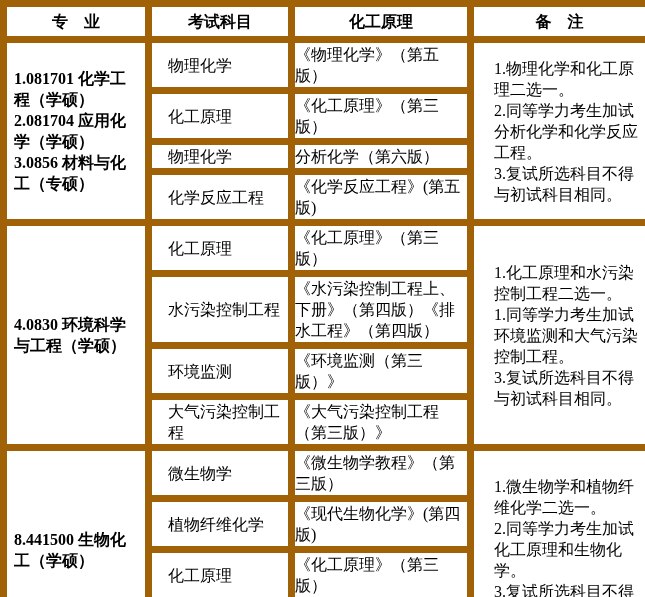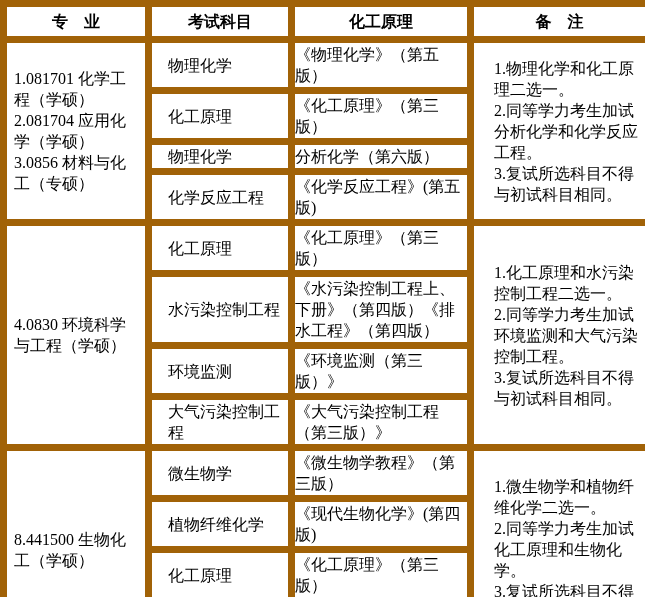--- a/index.html
+++ b/index.html
@@ -22,21 +22,21 @@
     line-height: 21px;
     vertical-align: middle;
     text-align: left;
     overflow: hidden;
   }
   th {
     text-align: center;
     font-weight: bold;
     height: 36px;
   }
-  td.major-cell { padding-left: 7px; }
+  td.major-cell { padding-left: 7px; font-weight: bold; }
   td.remarks-cell { padding-left: 20px; }
   td.subject-cell { padding-left: 16px; }
   td.textbook-cell { padding-left: 0; margin-left: 27px; }
   td.footer-cell { height: 41px; padding-left: 7px; }
 </style>
 </head>
 <body>
 
 <table class="exam-table">
   <colgroup>
@@ -83,21 +83,21 @@
     </tr>
 
     <tr style="height:41px;">
       <td class="major-cell" rowspan="4">
         <div>4.0830 环境科学与工程（学硕）</div>
       </td>
       <td class="subject-cell">化工原理</td>
       <td class="textbook-cell">《化工原理》（第三版）</td>
       <td class="remarks-cell" rowspan="4">
         <div>1.化工原理和水污染控制工程二选一。</div>
-        <div>2.同等学力考生加试环境监测和大气污染控制工程。</div>
+        <div>1.同等学力考生加试环境监测和大气污染控制工程。</div>
         <div>3.复试所选科目不得与初试科目相同。</div>
       </td>
     </tr>
     <tr style="height:63px;">
       <td class="subject-cell">水污染控制工程</td>
       <td class="textbook-cell">《水污染控制工程上、下册》（第四版）《排水工程》（第四版）</td>
     </tr>
     <tr style="height:41px;">
       <td class="subject-cell">环境监测</td>
       <td class="textbook-cell">《环境监测（第三版）》</td>

